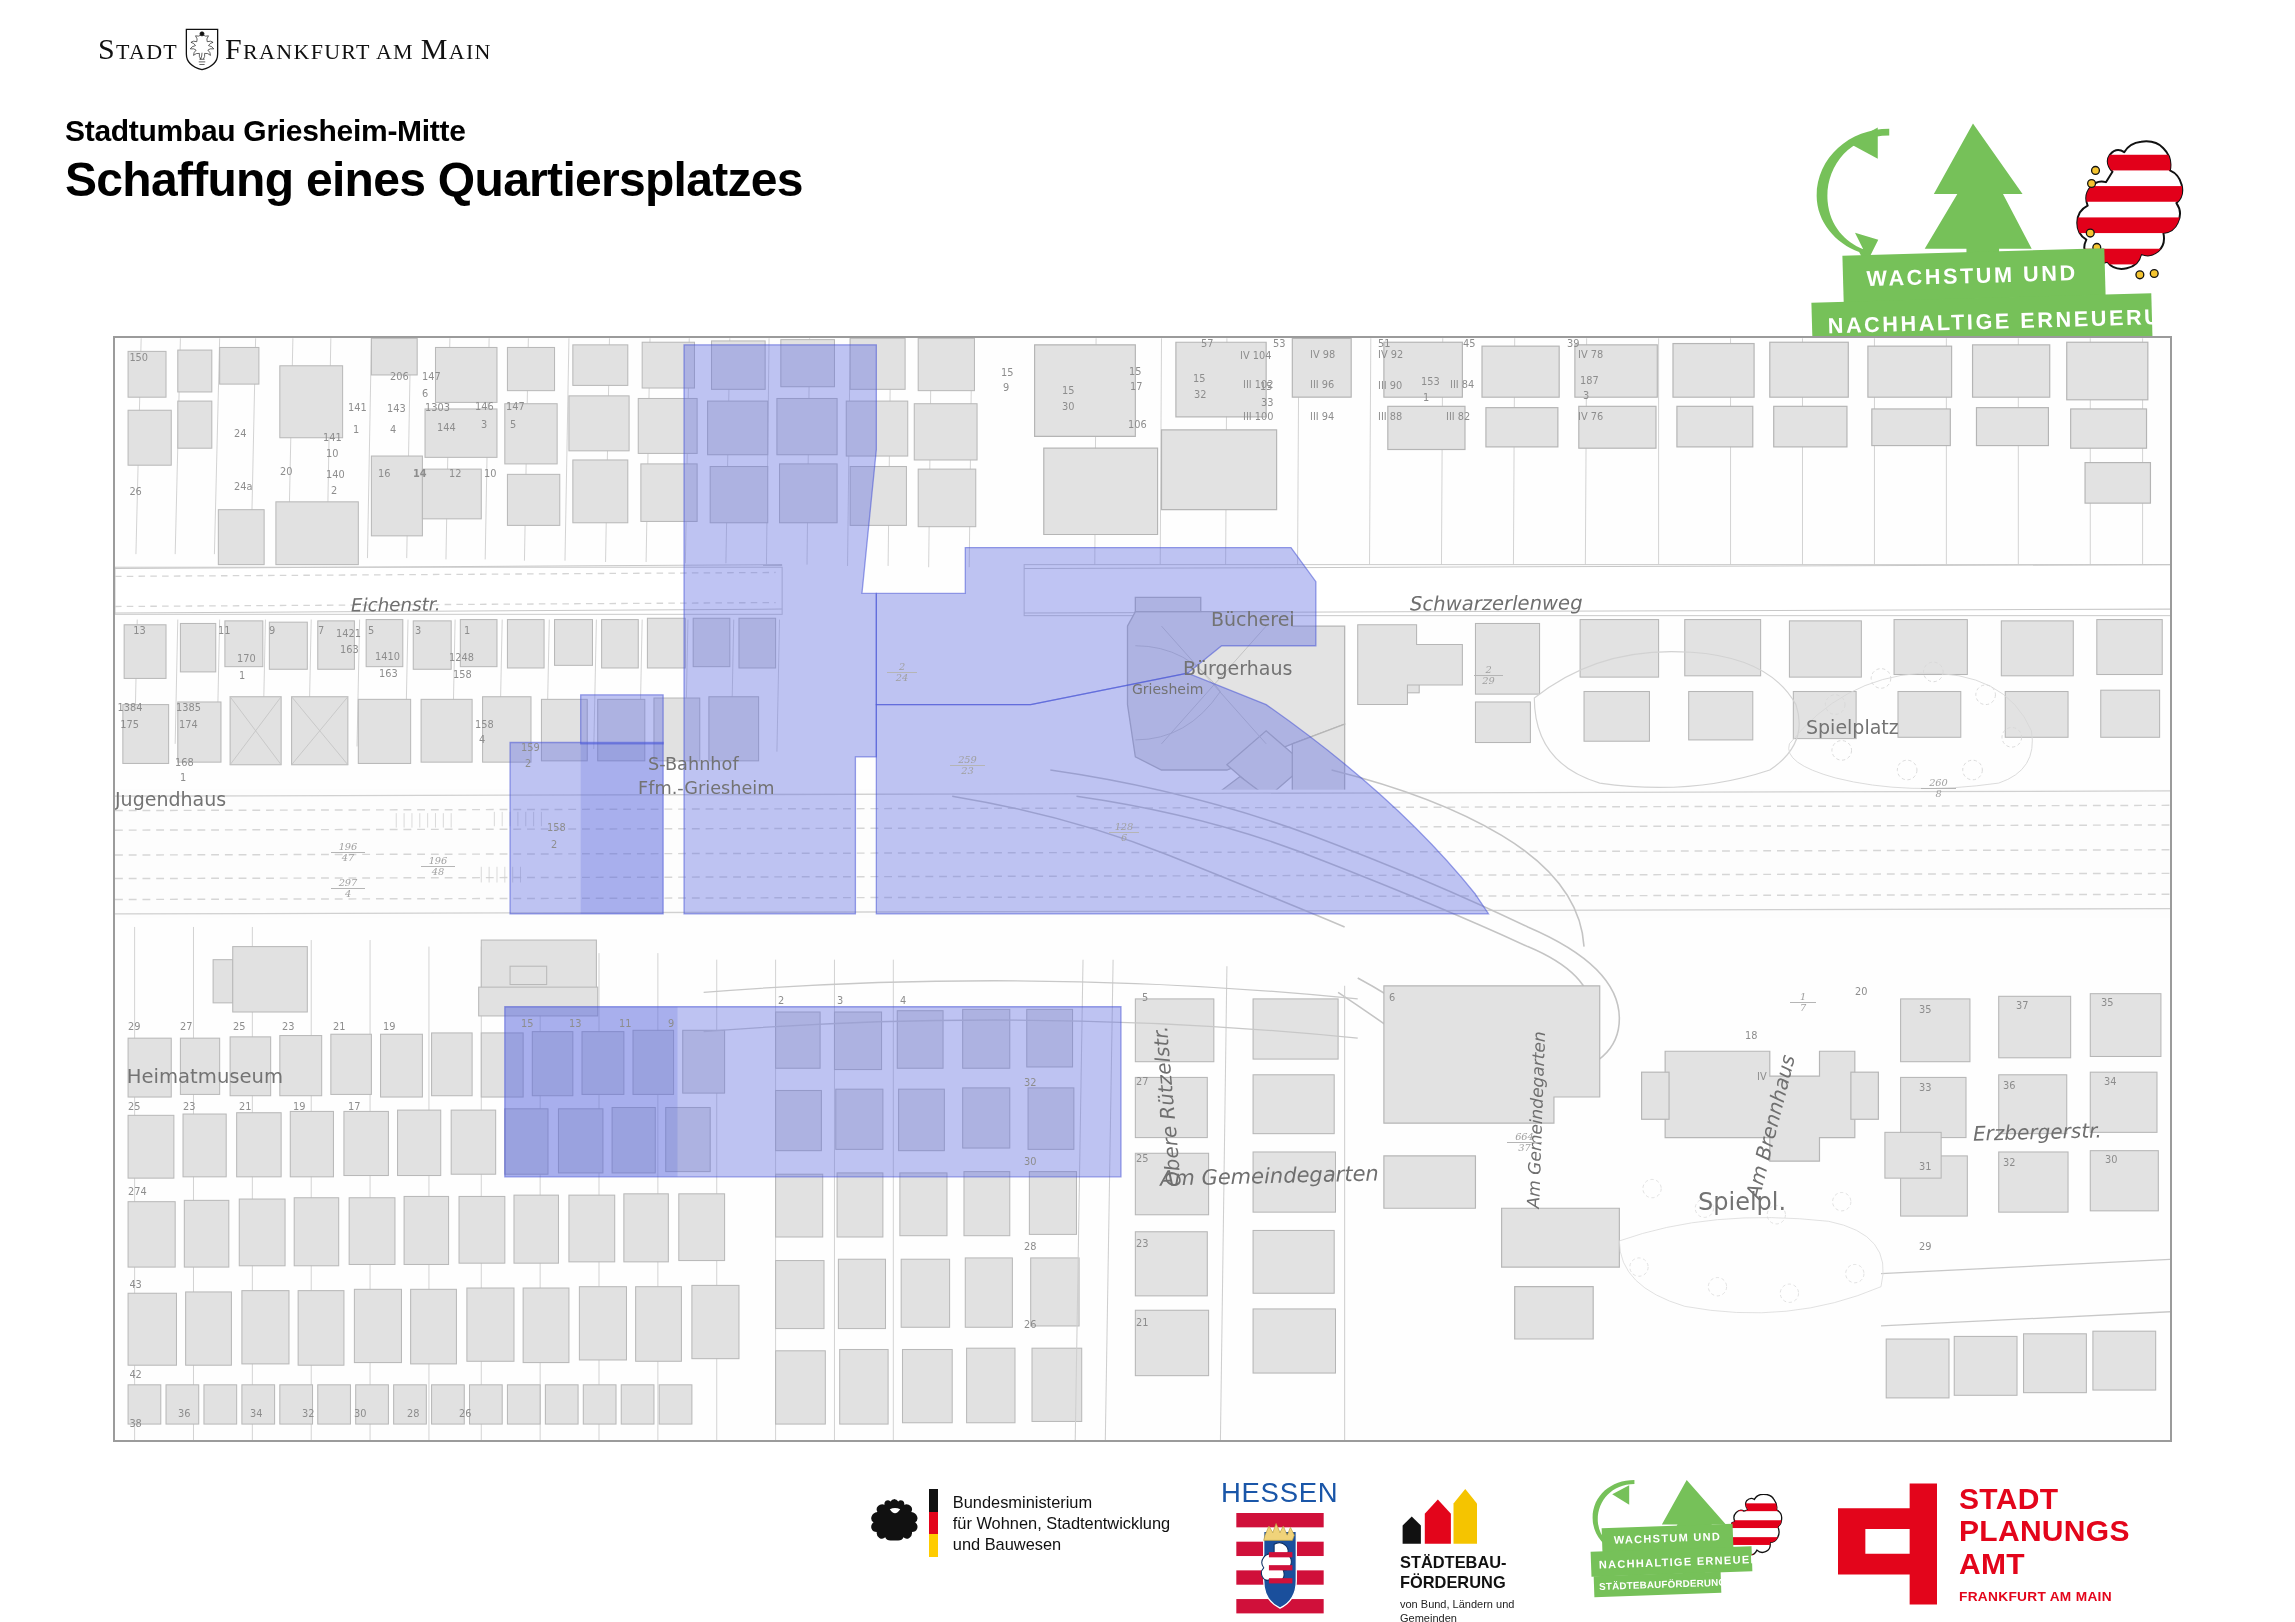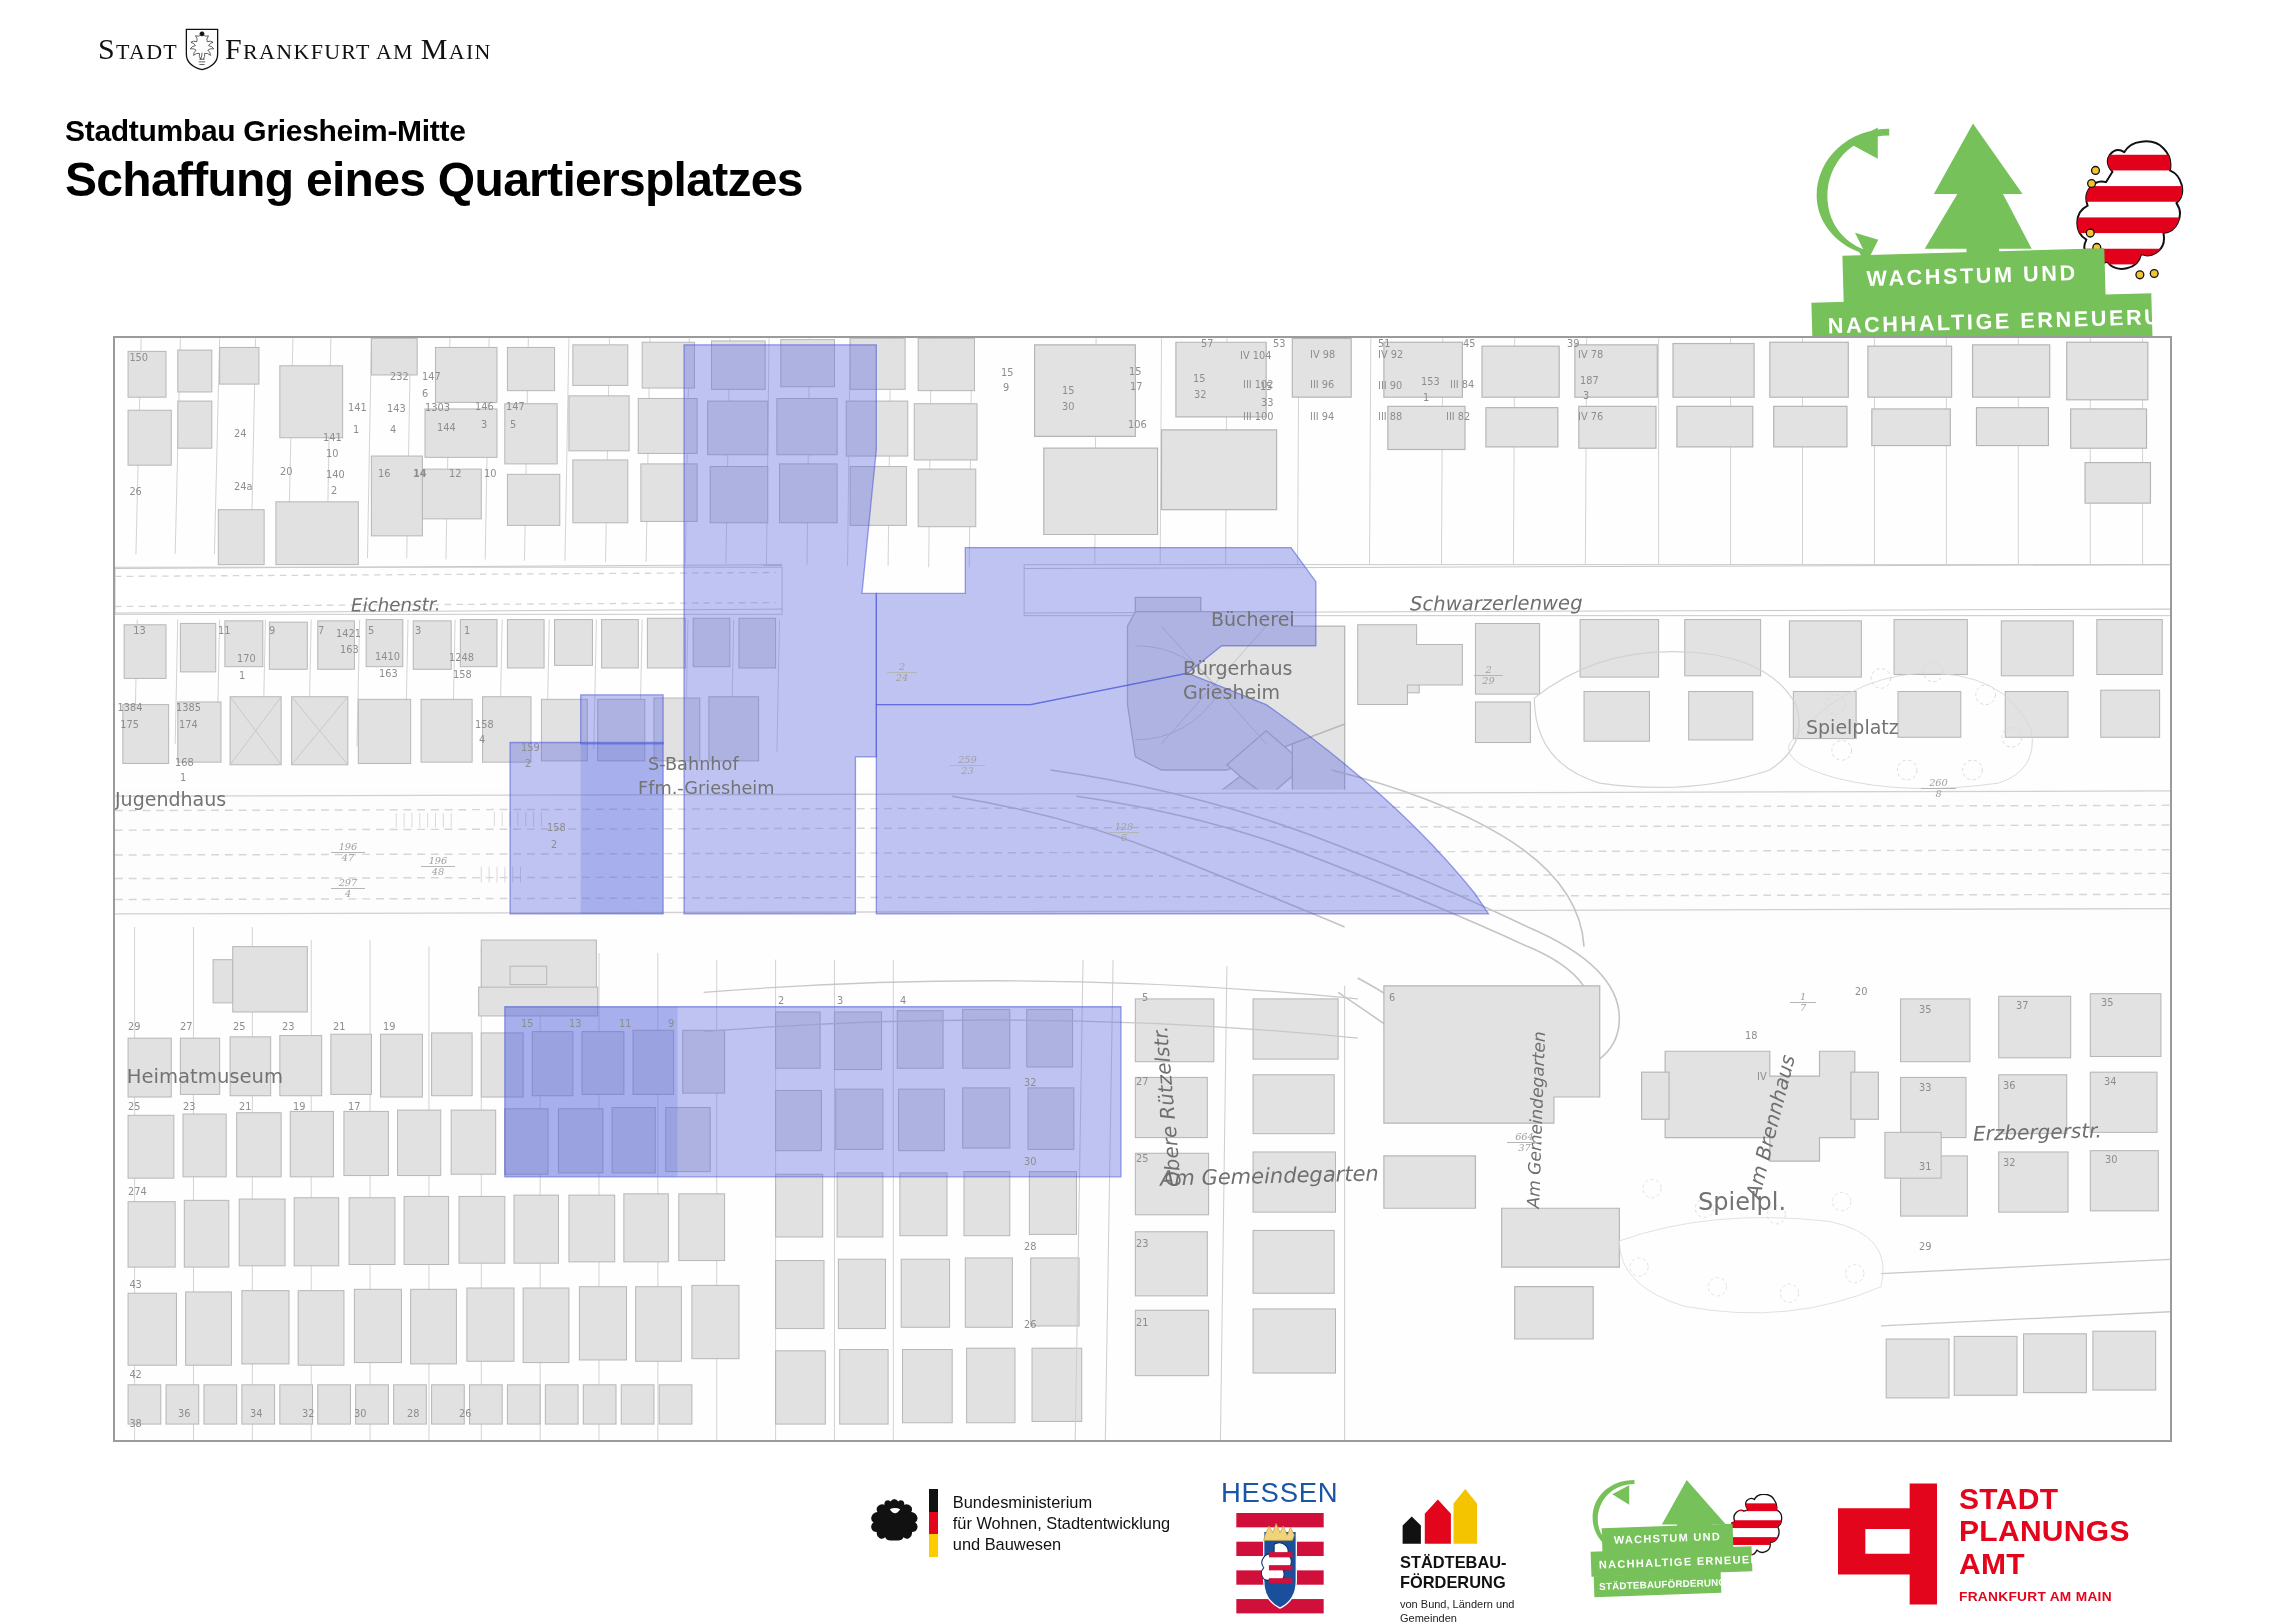--- a/index.html
+++ b/index.html
@@ -626,29 +626,29 @@
         <div class="poi-label" style="left:533px;top:416px;font-size:17.7px">S-Bahnhof</div>
         <div class="poi-label" style="left:523px;top:440px;font-size:17.7px">Ffm.-Griesheim</div>
         <div class="street-label" style="left:1045px;top:826px;font-size:21px;transform:rotate(-1.4deg)">Am Gemeindegarten</div>
         <div class="street-label" style="left:1858px;top:782px;font-size:20px;transform:rotate(-1.5deg)">Erzbergerstr.</div>
         <div class="street-label" style="left:1047px;top:850px;font-size:20px;transform:rotate(-95deg);transform-origin:left top">Obere Rützelstr.</div>
         <div class="street-label" style="left:1626px;top:857px;font-size:20px;transform:rotate(-76deg);transform-origin:left top">Am Brennhaus</div>
         <div class="street-label" style="left:1408px;top:870px;font-size:17px;transform:rotate(-88deg);transform-origin:left top">Am Gemeindegarten</div>
 
         <div class="poi-label" style="left:1096px;top:270px;font-size:19px">Bücherei</div>
         <div class="poi-label" style="left:1068px;top:319px;font-size:19px">Bürgerhaus</div>
-        <div class="poi-label" style="left:1068px;top:343px;font-size:19px">Griesheim</div>
+        <div class="poi-label" style="left:1017px;top:343px;font-size:14px">Griesheim</div>
         <div class="poi-label" style="left:1691px;top:378px;font-size:19px">Spielplatz</div>
         <div class="poi-label" style="left:0px;top:450px;font-size:19px;transform:translateX(0px)">Jugendhaus</div>
         <div class="poi-label" style="left:11.8px;top:727px;font-size:19.6px">Heimatmuseum</div>
         <div class="poi-label" style="left:1583px;top:850px;font-size:24px">Spielpl.</div>
 
         <div class="num" style="left:14.4px;top:14.4px;">150</div>
         <div class="num" style="left:119px;top:90px;">24</div>
-        <div class="num" style="left:275px;top:33px;">232</div>
+        <div class="num" style="left:275px;top:33px;">206</div>
         <div class="num" style="left:307px;top:33px;">147</div>
         <div class="num" style="left:307px;top:50px;">6</div>
         <div class="num" style="left:233px;top:64px;">141</div>
         <div class="num" style="left:272px;top:65px;">143</div>
         <div class="num" style="left:238px;top:86px;">1</div>
         <div class="num" style="left:275px;top:86px;">4</div>
         <div class="num" style="left:310px;top:64px;">1303</div>
         <div class="num" style="left:322px;top:84px;">144</div>
         <div class="num" style="left:360px;top:63px;">146</div>
         <div class="num" style="left:366px;top:81px;">3</div>

